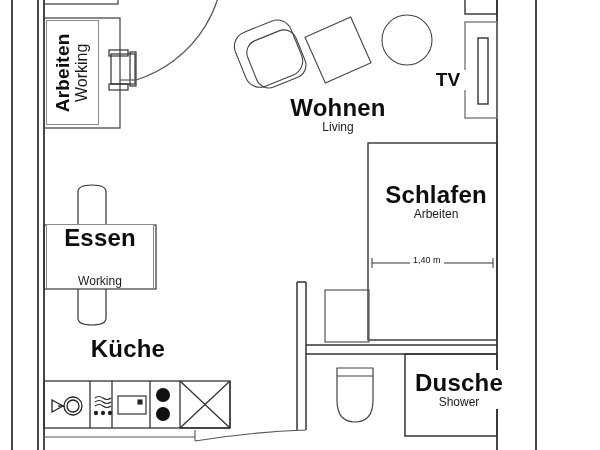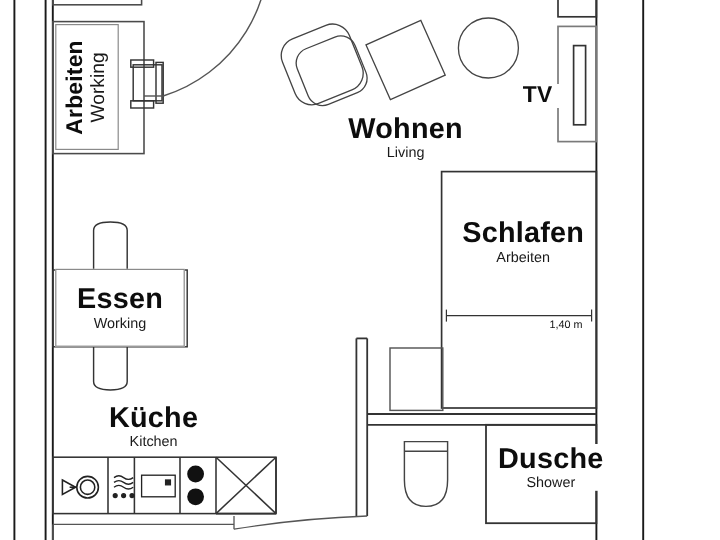--- a/index.html
+++ b/index.html
@@ -86,21 +86,21 @@
     top: 182px;
     width: 112px;
   }
   #label-eating {
     left: 46px;
     top: 224px;
     width: 108px;
     height: 65px;
     display: flex;
     flex-direction: column;
-    justify-content: center;
+    justify-content: space-between;
   }
   #label-kitchen {
     left: 78px;
     top: 336px;
     width: 100px;
   }
   #label-shower {
     left: 410px;
     top: 370px;
     width: 98px;
@@ -282,23 +282,22 @@
     <span class="en">Arbeiten</span>
   </div>
 
   <div class="room-label label-box" id="label-eating">
     <span class="de">Essen</span>
     <span class="en">Working</span>
   </div>
 
   <div class="room-label" id="label-kitchen">
     <span class="de">Küche</span>
-    <span class="en">Kitchen</span>
   </div>
 
   <div class="room-label" id="label-shower">
     <span class="de">Dusche</span>
     <span class="en">Shower</span>
   </div>
 
-  <div class="dim-text" style="left:410px; top:265px;margin-left:45px;">1,40 m</div>
+  <div class="dim-text" style="left:410px; top:255px;">1,40 m</div>
 
 </div>
 
 </body></html>

